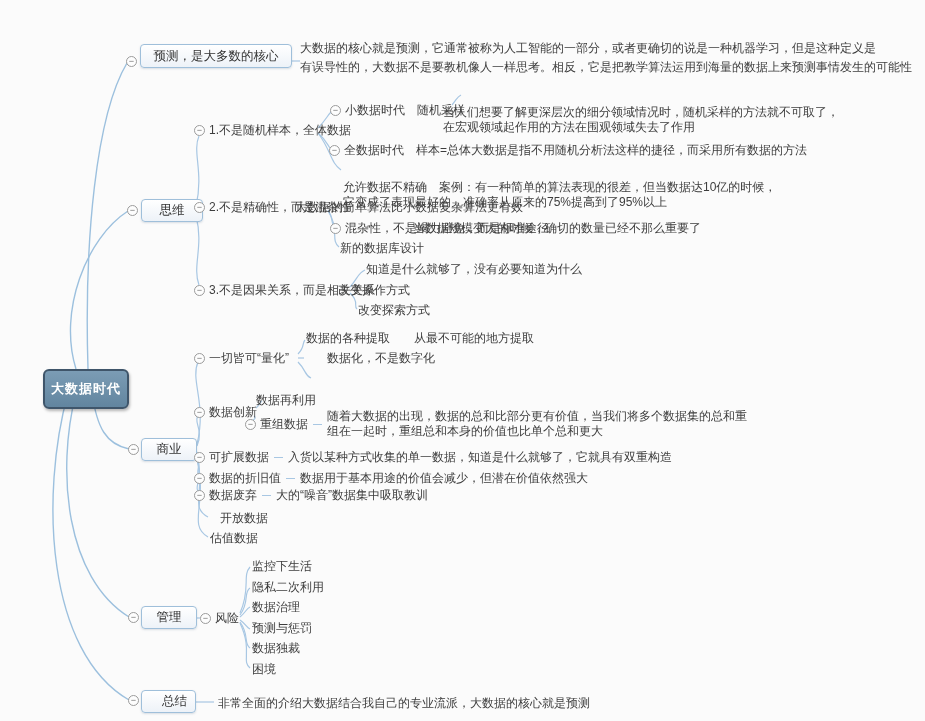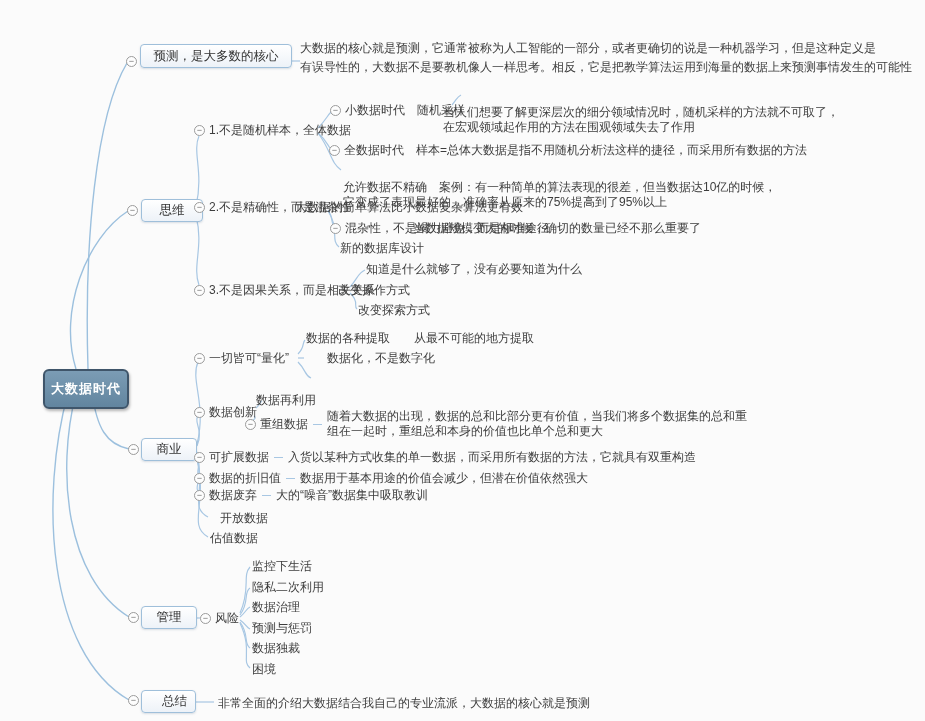--- a/index.html
+++ b/index.html
@@ -158,21 +158,21 @@
     <span>重组数据</span>
     <span class="dash"></span>
     <span style="white-space:pre;line-height:15px;">随着大数据的出现，数据的总和比部分更有价值，当我们将多个数据集的总和重
 组在一起时，重组总和本身的价值也比单个总和更大</span>
   </div>
 
   <div class="row" style="left:194px;top:450px;">
     <span class="cl">−</span>
     <span>可扩展数据</span>
     <span class="dash"></span>
-    <span>入货以某种方式收集的单一数据，而采用所有数据的方法，它就具有双重构造</span>
+    <span>入货以某种方式收集的单一数据，知道是什么就够了，它就具有双重构造</span>
   </div>
   <div class="row" style="left:194px;top:471px;">
     <span class="cl">−</span>
     <span>数据的折旧值</span>
     <span class="dash"></span>
     <span>数据用于基本用途的价值会减少，但潜在价值依然强大</span>
   </div>
   <div class="row" style="left:194px;top:488px;">
     <span class="cl">−</span>
     <span>数据废弃</span>

